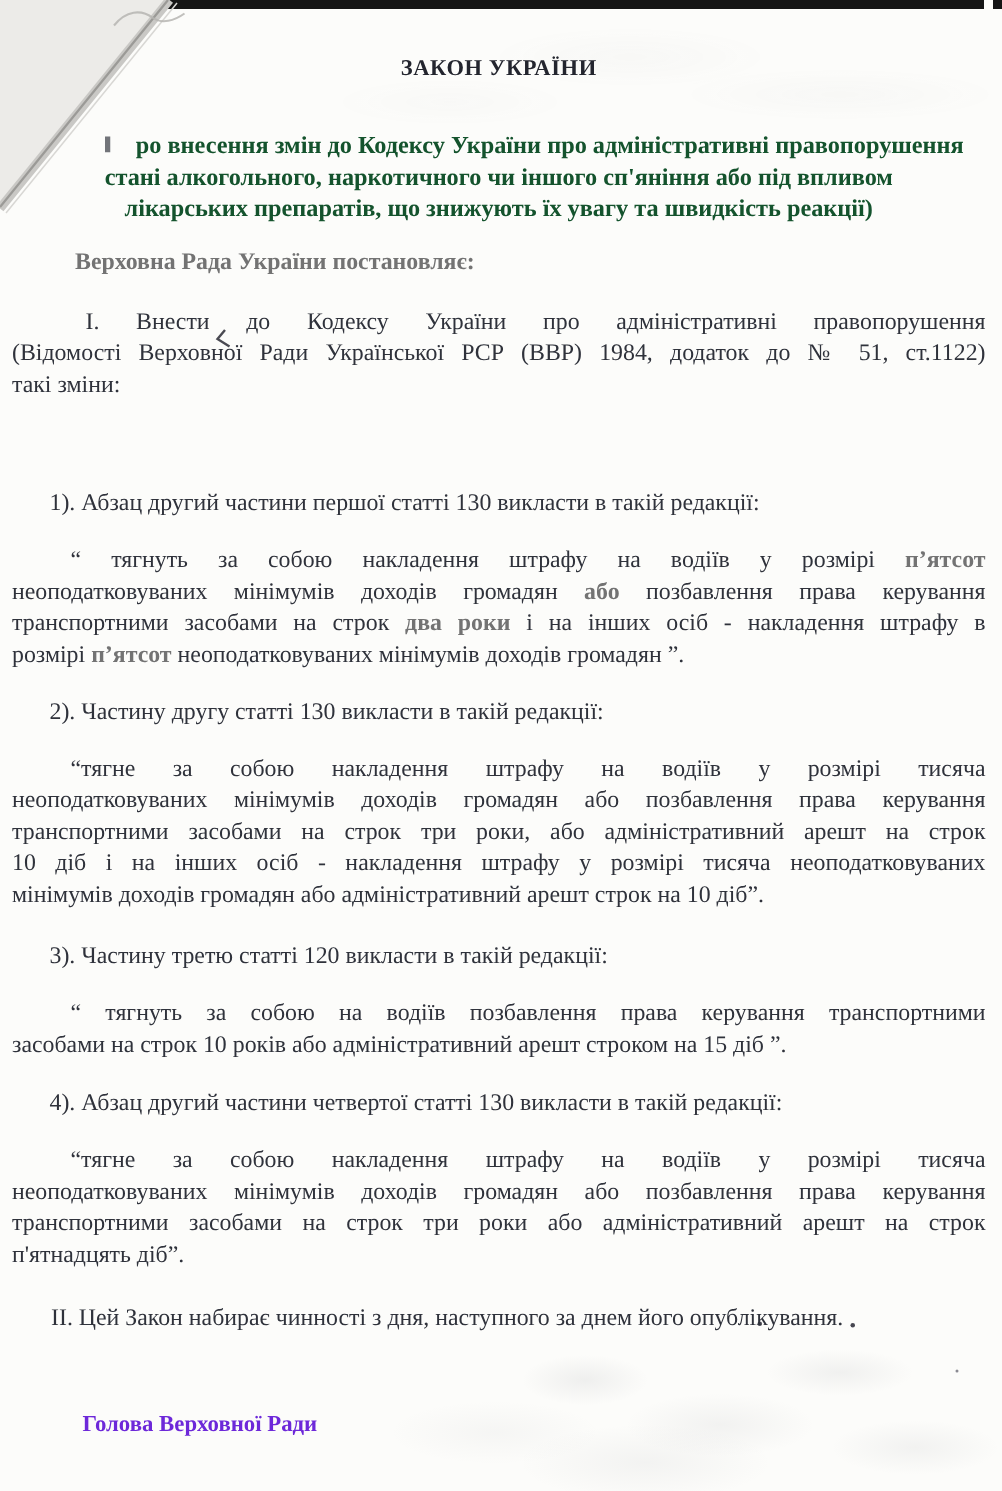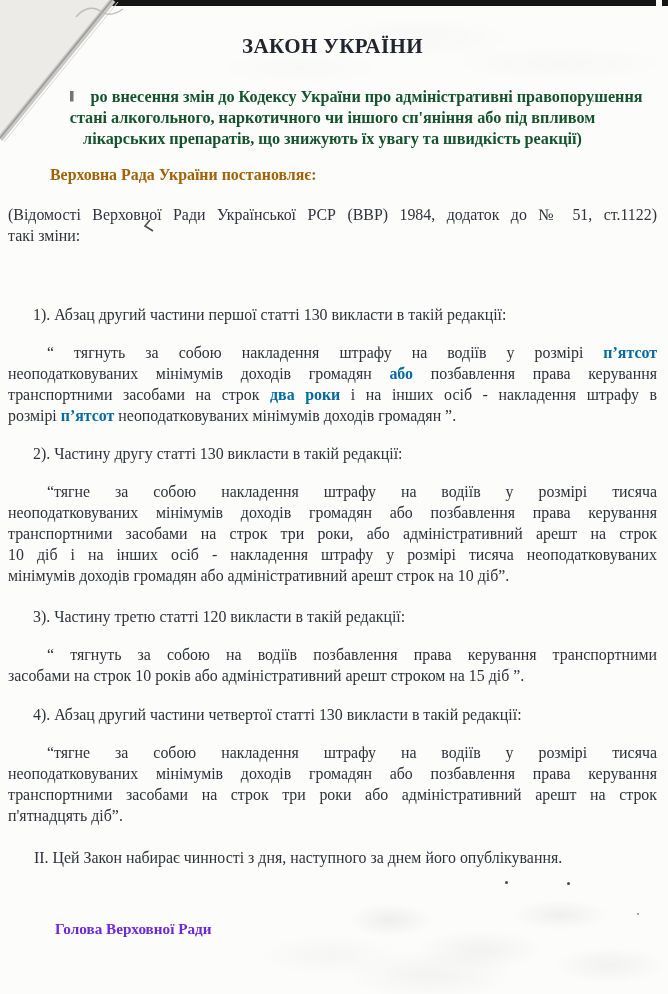--- a/index.html
+++ b/index.html
@@ -3,27 +3,27 @@
 <meta charset="utf-8">
 <style>
   html,body{margin:0;padding:0;background:#ffffff;}
   .page{
     position:relative;width:668px;height:994px;overflow:hidden;
     background:#fcfcfa;
     font-family:"Liberation Serif","DejaVu Serif",serif;
     color:#2f323b;
   }
   .doc{position:relative;padding:36px 11px 0 8px;font-size:15.9px;line-height:21px;}
-  b{font-weight:bold;color:#0369a1;}
+  b{font-weight:bold;color:#737373;}
 
   
-  #law-title{margin:0;text-align:center;font-size:21px;font-weight:bold;color:#23252e;letter-spacing:.4px;}
+  #law-title{margin:0;text-align:center;font-size:15px;font-weight:bold;color:#23252e;letter-spacing:.4px;}
   #preamble{margin-top:30px;font-weight:bold;font-size:16.2px;color:#14532d;}
   #preamble .line:first-child{margin-left:68px;white-space:nowrap;}
-  #postanova{margin-top:14px;font-weight:bold;color:#a16207;padding-left:42px;}
+  #postanova{margin-top:14px;font-weight:bold;color:#737373;padding-left:42px;}
   #sec1{margin-top:19px;}
   #item1{margin-top:58px;padding-left:25px;}
   #quote1{margin-top:17px;}
   #item2{margin-top:17px;padding-left:25px;}
   #quote2{margin-top:17px;}
   #item3{margin-top:20px;padding-left:25px;}
   #quote3{margin-top:17px;}
   #item4{margin-top:18px;padding-left:25px;}
   #quote4{margin-top:17px;}
   #closing{margin-top:21px;padding-left:26px;}
@@ -90,20 +90,21 @@
 
     <div id="preamble">
         <div class="line cline">ро внесення змін до Кодексу України про адміністративні правопорушення</div>
         <div class="line cline">стані алкогольного, наркотичного чи іншого сп'яніння або під впливом</div>
         <div class="line cline last">лікарських препаратів, що знижують їх увагу та швидкість реакції)</div>
       </div>
 
     <div id="postanova">Верховна Рада України постановляє:</div>
 
     <div id="sec1">
+        <div class="line jline" style="padding-left: 49px;">І. Внести до Кодексу України про адміністративні правопорушення</div>
         <div class="line jline">(Відомості Верховної Ради Української РСР (ВВР) 1984, додаток до № 51, ст.1122)</div>
         <div class="line jline last">такі зміни:</div>
       </div>
 
     <div id="item1">1). Абзац другий частини першої статті 130 викласти в такій редакції:</div>
     <div id="quote1">
         <div class="line jline" style="padding-left: 39px;">“ тягнуть за собою накладення штрафу на водіїв у розмірі <b>п’ятсот</b></div>
         <div class="line jline">неоподатковуваних мінімумів доходів громадян <b>або</b> позбавлення права керування</div>
         <div class="line jline">транспортними засобами на строк <b>два роки</b> і на інших осіб - накладення штрафу в</div>
         <div class="line jline last">розмірі <b>п’ятсот</b> неоподатковуваних мінімумів доходів громадян ”.</div>

